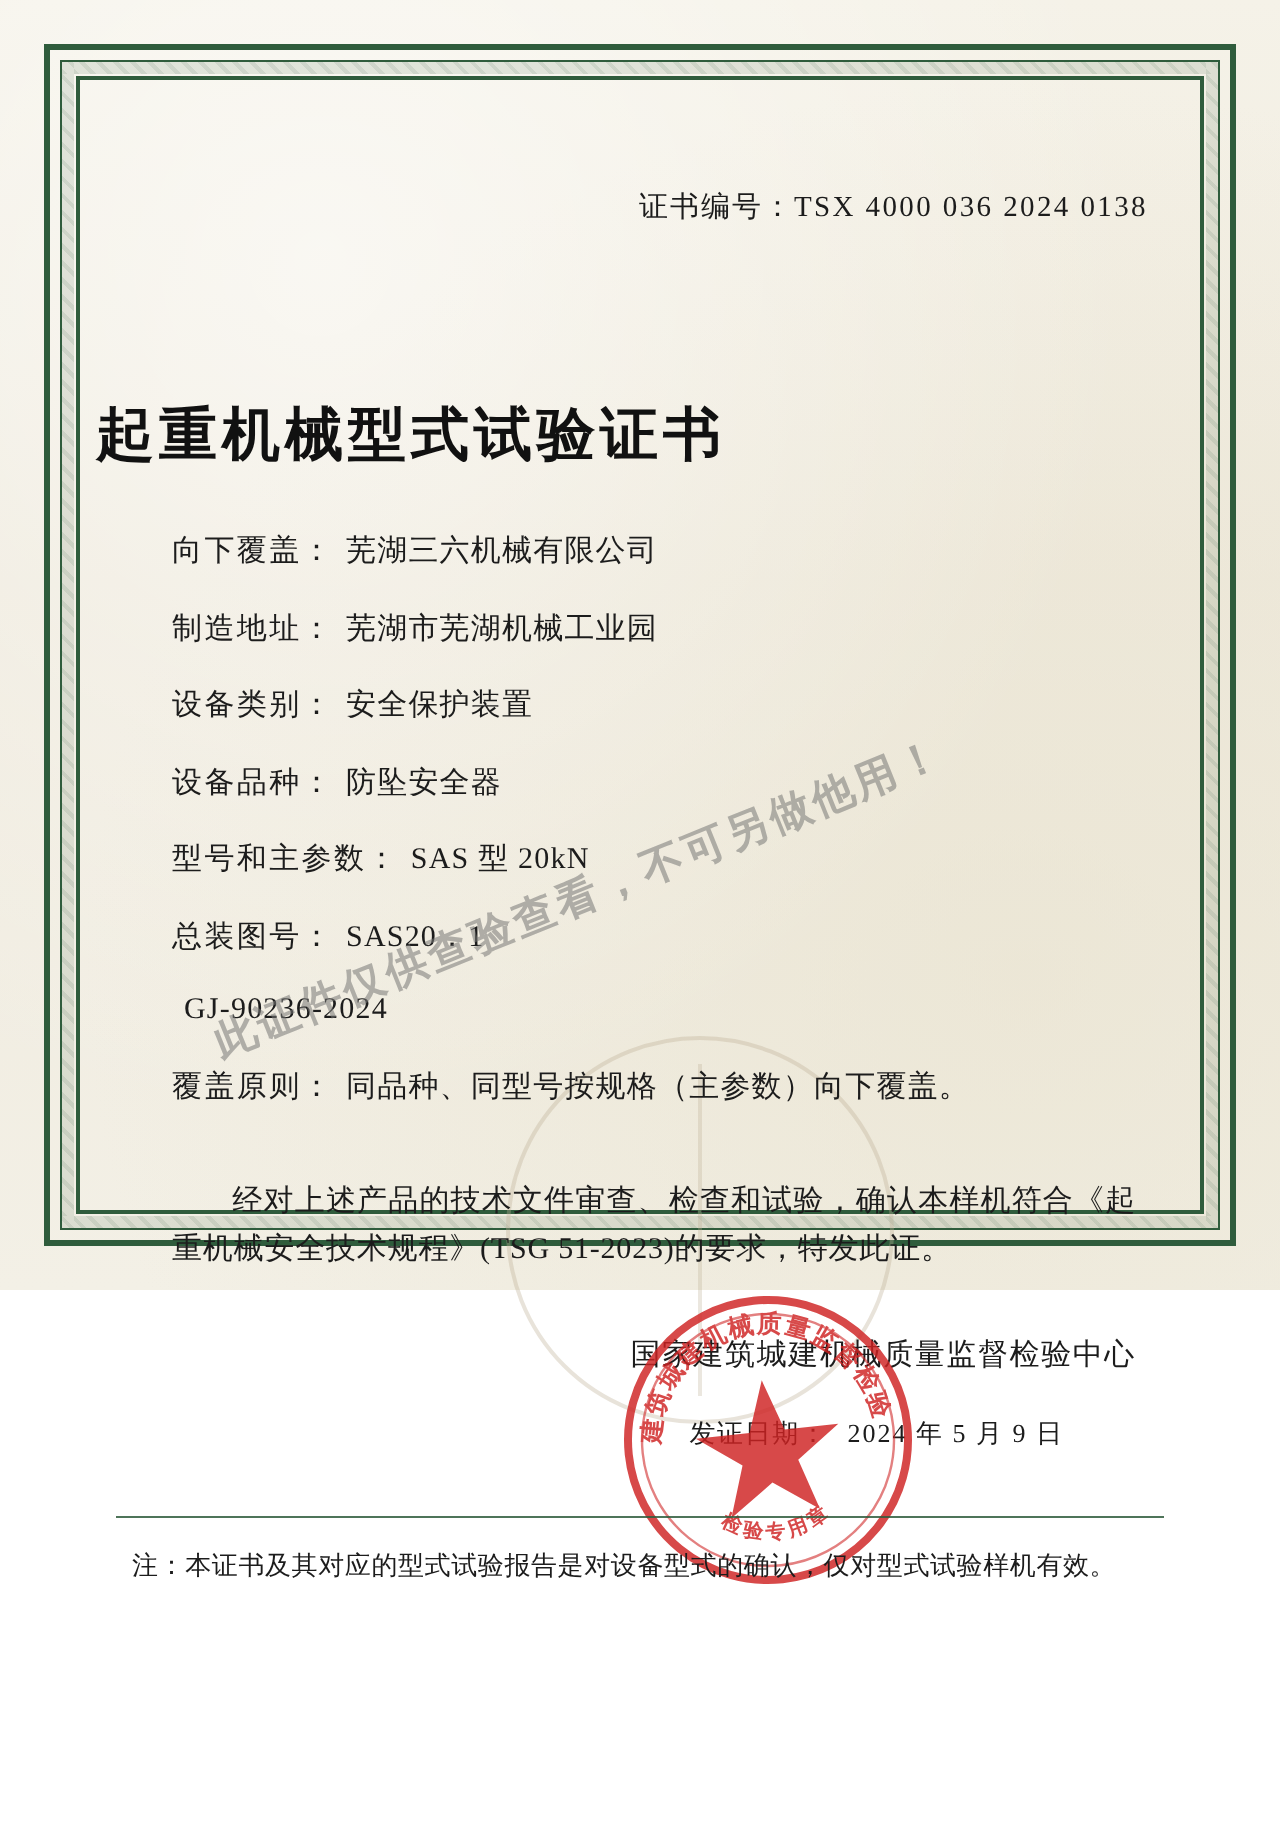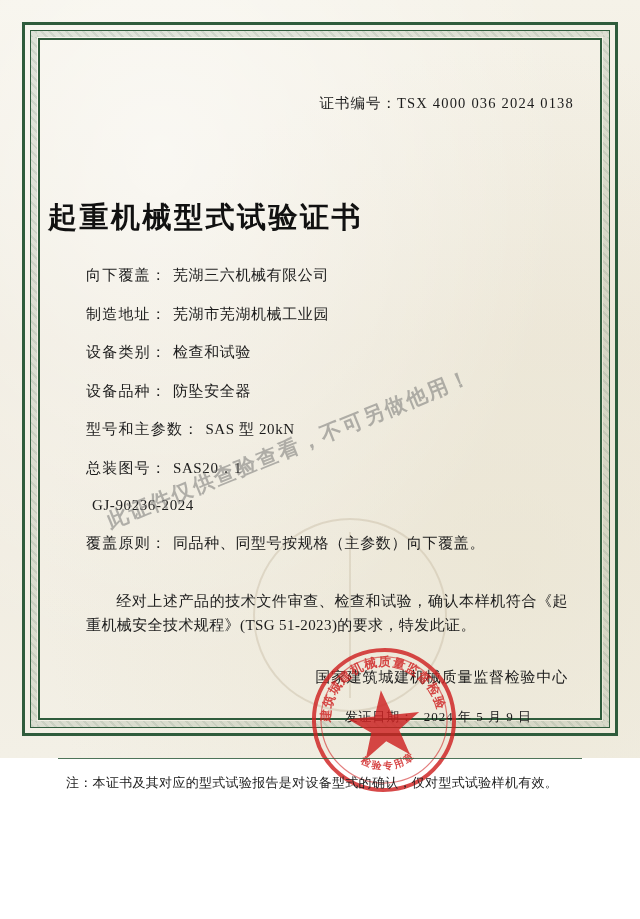--- a/index.html
+++ b/index.html
@@ -10,21 +10,21 @@
   body {
     width: 640px;
     height: 919px;
     font-family: "Liberation Serif", "DejaVu Serif", serif;
     overflow: hidden;
   }
 
   .page {
     position: relative;
     width: 640px;
-    height: 758px;
+    height: 645px;
     background: #bef264;
     box-sizing: border-box;
   }
 
   
   .paper-texture {
     position: absolute;
     inset: 0;
     background:
       radial-gradient(ellipse at 25% 20%, rgba(255,255,255,0.55), rgba(255,255,255,0) 60%),
@@ -272,21 +272,21 @@
       <div class="field-row">
         <span class="field-label">向下覆盖：</span>
         <span class="field-value">芜湖三六机械有限公司</span>
       </div>
       <div class="field-row">
         <span class="field-label">制造地址：</span>
         <span class="field-value">芜湖市芜湖机械工业园</span>
       </div>
       <div class="field-row">
         <span class="field-label">设备类别：</span>
-        <span class="field-value">检查和试验</span>
+        <span class="field-value">安全保护装置</span>
       </div>
       <div class="field-row">
         <span class="field-label">设备品种：</span>
         <span class="field-value">防坠安全器</span>
       </div>
       <div class="field-row">
         <span class="field-label">型号和主参数：</span>
         <span class="field-value">SAS 型 20kN</span>
       </div>
       <div class="field-row">

